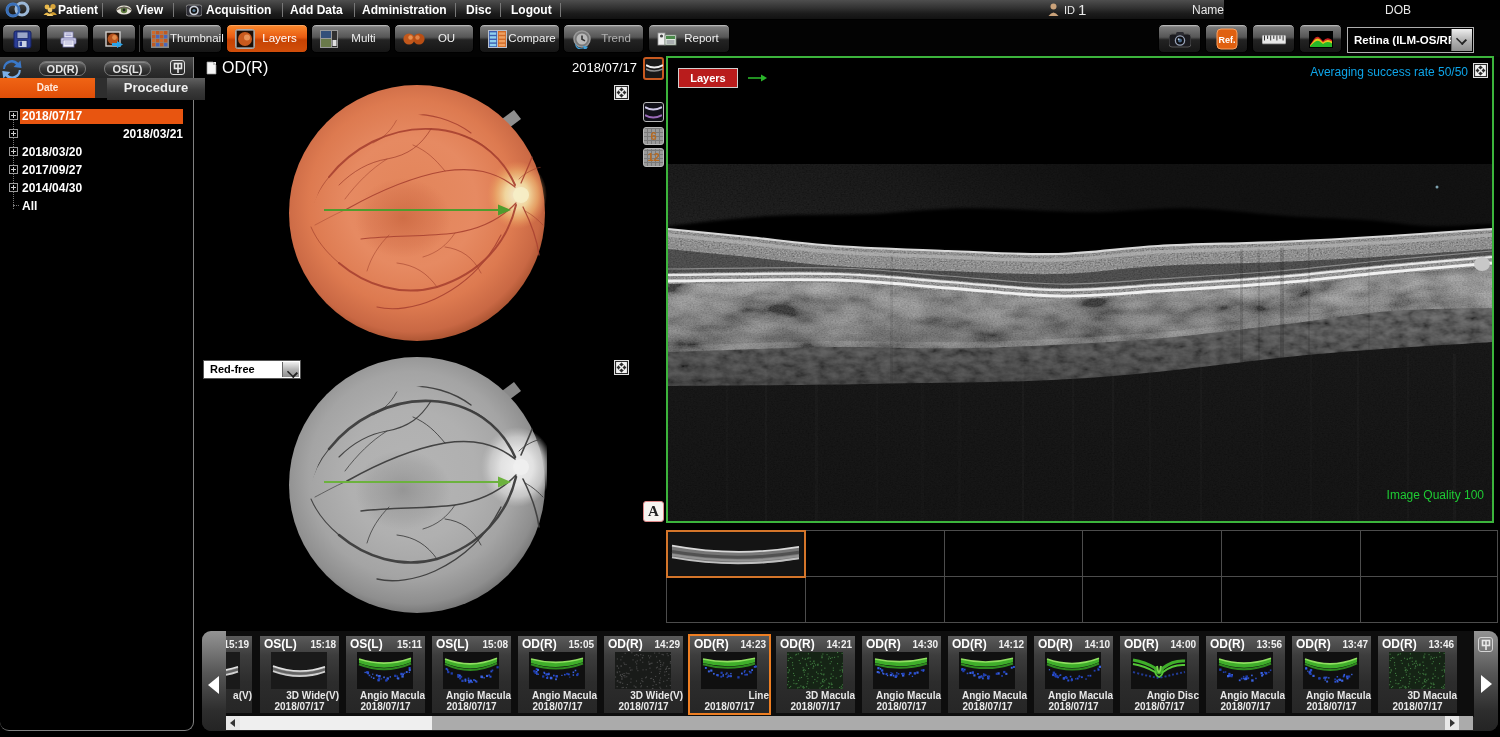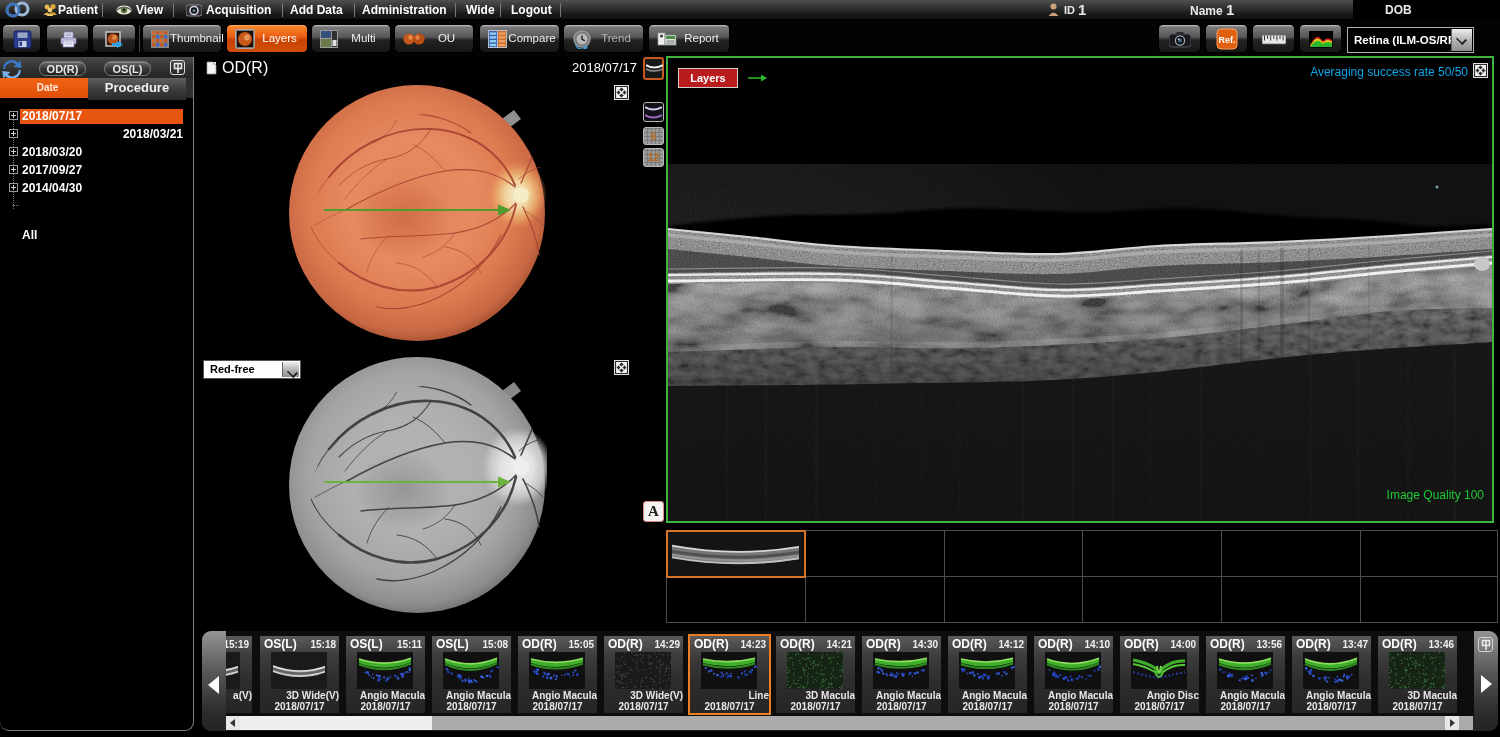--- a/index.html
+++ b/index.html
@@ -1,23 +1,23 @@
 <!DOCTYPE html>
 <html><head><meta charset="utf-8"><title>viewer</title>
 <style>
 *{margin:0;padding:0;box-sizing:border-box;}
 html,body{width:1500px;height:737px;overflow:hidden;background:#000;font-family:"Liberation Sans",sans-serif;}
 .abs{position:absolute;}
 
-#menubar{position:absolute;left:0;top:0;width:1353px;height:20px;
+#menubar{position:absolute;left:0;top:0;width:1224px;height:20px;
  background:linear-gradient(180deg,#4e4e4e 0%,#333 40%,#1c1c1c 70%,#111 100%);
  border-bottom:1px solid #000;text-align:right;}
 .mitem{position:absolute;top:0;height:20px;line-height:20px;color:#fff;font-weight:bold;font-size:12px;white-space:nowrap;}
 .mdiv{position:absolute;top:3px;width:1px;height:14px;background:#777;}
-.pinfo{position:absolute;top:0;height:20px;line-height:20px;color:#e8e8e8;font-weight:bold;font-size:11px;}
+.pinfo{position:absolute;top:0;height:20px;line-height:20px;color:#e8e8e8;font-weight:normal;font-size:11px;}
 
 #toolbar{position:absolute;left:0;top:20px;width:1500px;height:37px;background:#030303;}
 .tbtn{position:absolute;top:4px;height:29px;border-radius:5px;border:1px solid #000;
  background:linear-gradient(180deg,#a8a8a8 0%,#787878 9%,#565656 45%,#232323 55%,#161616 100%);
  box-shadow:inset 0 1px 0 rgba(255,255,255,.25);color:#f0f0f0;font-size:13px;}
 .tbtn .lbl{position:absolute;top:0;line-height:27px;left:27px;right:2px;text-align:center;font-size:11.5px;}
 .tbtn.orange{background:linear-gradient(180deg,#fb8a2e 0%,#e85c12 45%,#c64303 55%,#d14e0a 100%);}
 .tsep{position:absolute;top:5px;width:1px;height:27px;background:#444;}
 
 .sel{position:absolute;background:#000;border:1px solid #b0b0b0;color:#fff;font-size:12px;font-weight:bold;}
@@ -29,21 +29,21 @@
 #sidebar{position:absolute;left:0;top:57px;width:194px;height:674px;background:#000;
  border-right:1px solid #808080;border-bottom:1px solid #808080;border-radius:0 0 9px 9px;}
 #sbhead{position:absolute;left:0;top:0;width:193px;height:21px;
  background:linear-gradient(180deg,#4a4a4a,#303030 60%,#262626);}
 .sbtn2{position:absolute;top:4px;height:15px;border-radius:7px;border:1px solid #777;
  background:linear-gradient(180deg,#6a6a6a,#3a3a3a 50%,#222);color:#e5e5e5;font-size:11px;
  text-align:center;line-height:14px;font-weight:bold;box-shadow:inset 0 1px 0 rgba(255,255,255,.2);}
 #tabs{position:absolute;left:0;top:21px;width:193px;height:20px;background:#2e2e2e;}
 #tabdate{position:absolute;left:0;top:0;width:95px;height:20px;background:linear-gradient(180deg,#f06414,#e04e08);
  color:#ffeadc;font-size:10px;font-weight:bold;text-align:center;line-height:20px;}
-#tabproc{position:absolute;left:88px;top:0;width:98px;height:22px;background:linear-gradient(180deg,#606060,#3a3a3a 55%,#2c2c2c);
+#tabproc{position:absolute;left:107px;top:0;width:98px;height:22px;background:linear-gradient(180deg,#606060,#3a3a3a 55%,#2c2c2c);
  color:#f0f0f0;font-size:13px;font-weight:bold;text-align:center;line-height:20px;}
 .trow{position:absolute;left:20px;width:163px;height:15px;color:#fff;font-size:12px;font-weight:bold;line-height:15px;padding-left:2px;}
 .trow.sel1{background:#e85510;}
 .plus{position:absolute;left:9px;width:9px;height:9px;border:1px solid #9a9a9a;background:#000;}
 .plus:before{content:'';position:absolute;left:1px;top:3px;width:5px;height:1px;background:#ccc;}
 .plus:after{content:'';position:absolute;left:3px;top:1px;width:1px;height:5px;background:#ccc;}
 .tline{position:absolute;background:transparent;border-left:1px dotted #777;}
 
 #odlabel{position:absolute;left:222px;top:59px;color:#fff;font-size:16px;}
 #maindate{position:absolute;left:572px;top:60px;color:#fff;font-size:13px;}
@@ -113,21 +113,21 @@
     </svg>
     <div class="mitem" style="left:136px;">View</div>
     <svg class="abs" style="left:186px;top:3px;" width="16" height="15" viewBox="0 0 16 15">
       <rect x="0" y="2" width="16" height="11" rx="2.5" fill="#2c2c34" stroke="#888" stroke-width="1"></rect>
       <circle cx="8" cy="7.5" r="4" fill="#111" stroke="#cfd4dd" stroke-width="1.6"></circle>
       <circle cx="8" cy="7.5" r="1.6" fill="#5b7f9a"></circle>
     </svg>
     <div class="mitem" style="left:206px;">Acquisition</div>
     <div class="mitem" style="left:290px;">Add Data</div>
     <div class="mitem" style="left:362px;">Administration</div>
-    <div class="mitem" style="left:466px;">Wide</div>
+    <div class="mitem" style="left:466px;">Disc</div>
     <div class="mitem" style="left:511px;">Logout</div>
     <svg class="abs" style="left:1048px;top:3px;" width="11" height="14" viewBox="0 0 11 14">
       <circle cx="5.5" cy="3.5" r="3" fill="#caa27a"></circle>
       <path d="M0.5,13 q5,-7 10,0 z" fill="#caa27a"></path>
     </svg>
     <div class="pinfo" style="left:1064px;">ID</div>
     <div class="pinfo" style="left:1078px;font-size:15px;">1</div>
     <div class="pinfo" style="left:1142px;font-size:12px;margin-left:48px;">Name <span style="font-size:15px;">1</span></div>
     <div class="pinfo" style="left:1385px;font-size:12px;">DOB</div>
   </div>
@@ -311,21 +311,21 @@
     <div class="trow sel1" style="top:52px;">2018/07/17</div>
     <div class="plus" style="top:72px;"></div>
     <div class="trow" style="top:70px;text-align:right;">2018/03/21</div>
     <div class="plus" style="top:90px;"></div>
     <div class="trow" style="top:88px;">2018/03/20</div>
     <div class="plus" style="top:108px;"></div>
     <div class="trow" style="top:106px;">2017/09/27</div>
     <div class="plus" style="top:126px;"></div>
     <div class="trow" style="top:124px;">2014/04/30</div>
     <div style="position:absolute;left:13px;top:148px;width:6px;height:1px;border-top:1px dotted #777;"></div>
-    <div class="trow" style="top:142px;margin-top:29px;">All</div>
+    <div class="trow" style="top:142px;">All</div>
   </div>
 <svg class="abs" style="left:206px;top:61px;" width="11" height="14" viewBox="0 0 11 14">
     <rect x="1" y="1" width="9" height="12" fill="#e8e8e8"></rect>
     <path d="M1,1 h6 l3,3 v9 h-9 z" fill="#f4f4f4" stroke="#999" stroke-width=".7"></path>
     <path d="M7,1 l3,3 h-3 z" fill="#c0c0c0"></path>
   </svg>
 <div id="odlabel">OD(R)</div>
 <div id="maindate">2018/07/17</div>
 <svg class="abs" style="left:289px;top:85px;" width="258" height="258" viewBox="0 0 258 258">
     <defs>

